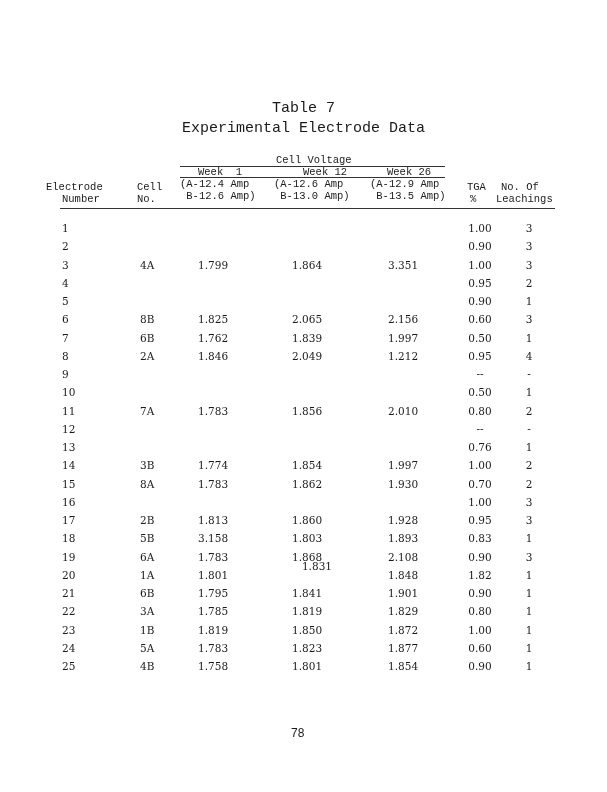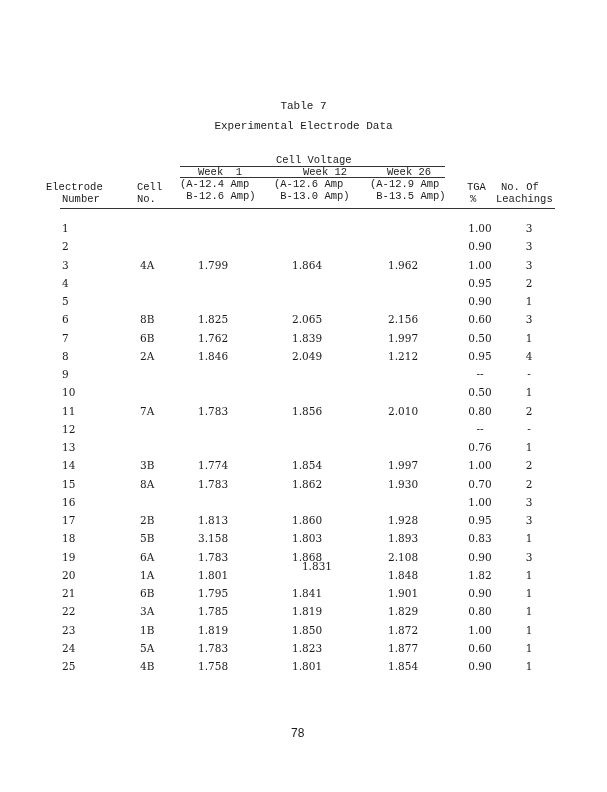--- a/index.html
+++ b/index.html
@@ -1,19 +1,19 @@
 <!DOCTYPE html>
 <html><head>
 <meta charset="utf-8">
 <style>
   html, body { margin:0; padding:0; background:#ffffff; }
   body { width:607px; height:792px; position:relative; overflow:hidden;
          font-family:"Liberation Mono","DejaVu Sans Mono",monospace; color:#1a1a1a; }
   .hdr { position:absolute; font-size:10.5px; white-space:pre; line-height:12px; }
-  .title { position:absolute; left:0; width:607px; text-align:center; font-size:11px; }
+  .title { position:absolute; left:0; width:607px; text-align:center; font-size:15px; }
   .cell { position:absolute; font-size:10.5px; white-space:pre; font-family:"DejaVu Serif","Liberation Serif",serif; }
   .hline { position:absolute; height:1px; background:#333; }
   .pagenum { position:absolute; top:726px; left:291px; font-size:12px;
              font-family:"Liberation Sans","DejaVu Sans",sans-serif; }
   .c { text-align:center; }
 </style>
 </head>
 <body>
 
 <div>
@@ -66,21 +66,21 @@
         <div class="cell " style="left: 292px; width: 40px; top: 240.25px;"></div>
         <div class="cell " style="left: 388px; width: 42px; top: 240.25px;"></div>
         <div class="cell c" style="left: 465px; width: 30px; top: 240.25px;">0.90</div>
         <div class="cell c" style="left: 522px; width: 14px; top: 240.25px;">3</div>
       </div>
       <div>
         <div class="cell " style="left: 62px; width: 30px; top: 258.5px;">3</div>
         <div class="cell " style="left: 140px; width: 30px; top: 258.5px;">4A</div>
         <div class="cell " style="left: 198px; width: 40px; top: 258.5px;">1.799</div>
         <div class="cell " style="left: 292px; width: 40px; top: 258.5px;">1.864</div>
-        <div class="cell " style="left: 388px; width: 42px; top: 258.5px;">1.962</div>
+        <div class="cell " style="left: 388px; width: 42px; top: 258.5px;">3.351</div>
         <div class="cell c" style="left: 465px; width: 30px; top: 258.5px;">1.00</div>
         <div class="cell c" style="left: 522px; width: 14px; top: 258.5px;">3</div>
       </div>
       <div>
         <div class="cell " style="left: 62px; width: 30px; top: 276.75px;">4</div>
         <div class="cell " style="left: 140px; width: 30px; top: 276.75px;"></div>
         <div class="cell " style="left: 198px; width: 40px; top: 276.75px;"></div>
         <div class="cell " style="left: 292px; width: 40px; top: 276.75px;"></div>
         <div class="cell " style="left: 388px; width: 42px; top: 276.75px;"></div>
         <div class="cell c" style="left: 465px; width: 30px; top: 276.75px;">0.95</div>

